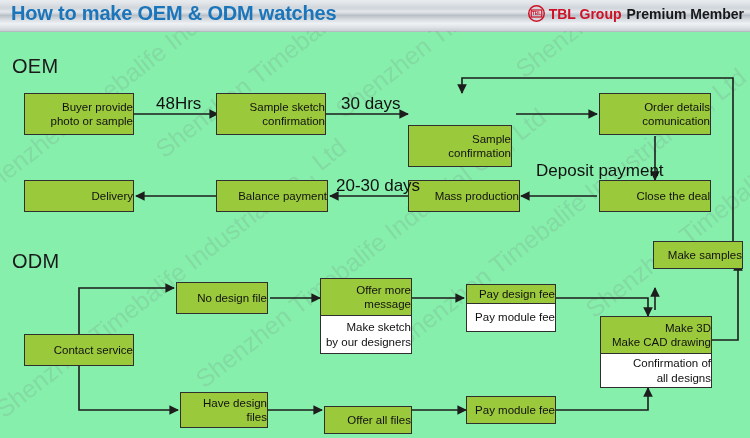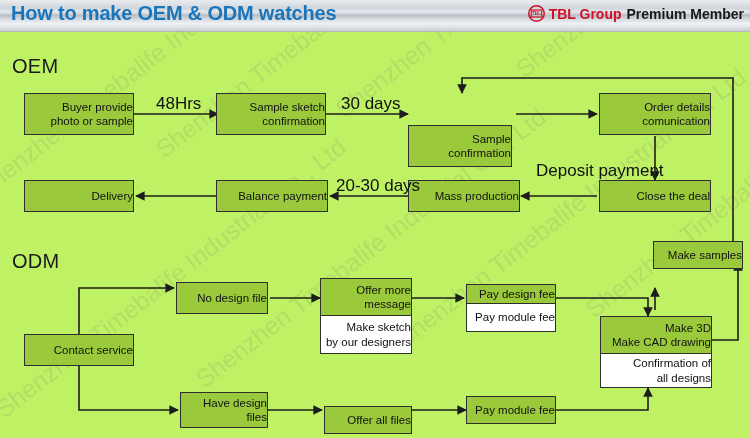--- a/index.html
+++ b/index.html
@@ -5,21 +5,21 @@
   html, body {
     margin: 0;
     padding: 0;
     background: #ffffff;
   }
   #page {
     position: relative;
     width: 750px;
     height: 438px;
     overflow: hidden;
-    background: #bef264;
+    background: #86efac;
     font-family: "Liberation Sans", sans-serif;
   }
 
   
   #header {
     position: absolute;
     left: 0; top: 0;
     width: 750px; height: 31px;
     background: linear-gradient(180deg,
        #e9ecef 0%, #dfe3e7 12%, #cfd5da 26%,

